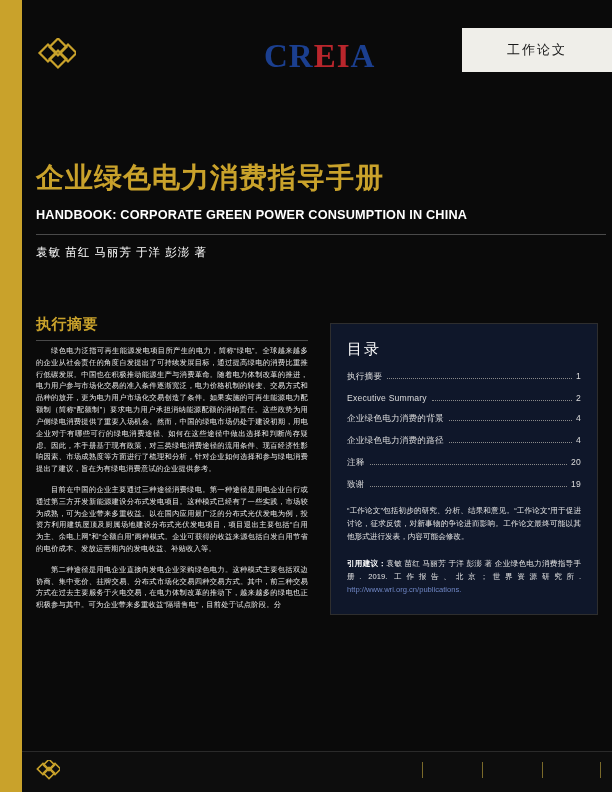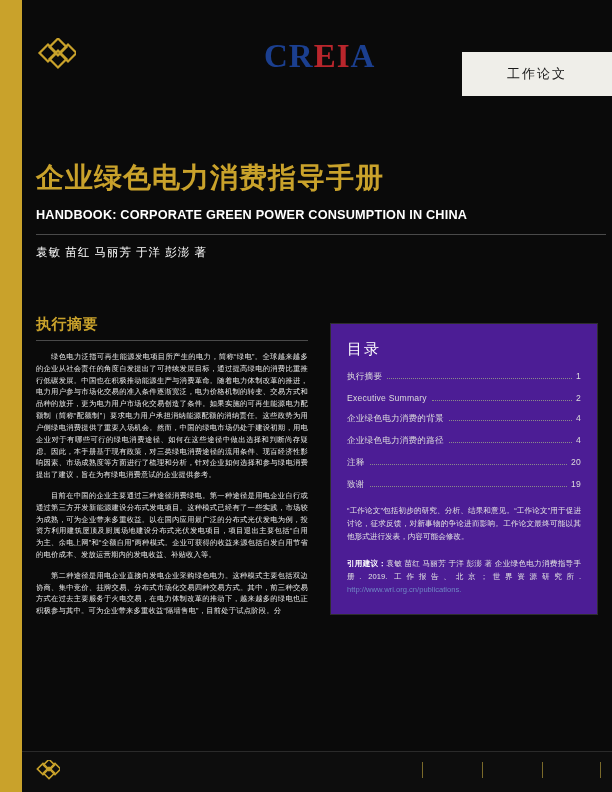--- a/index.html
+++ b/index.html
@@ -71,21 +71,20 @@
     top: 28px;
     width: 150px;
     height: 44px;
     background: #efeee9;
     color: #1a1a1a;
     font-size: 13px;
     letter-spacing: 2px;
     display: flex;
     align-items: center;
     justify-content: center;
-    margin-top: 24px;
   }
 
   
   .title-area {
     margin-top: 70px;
     padding-left: 14px;
     padding-right: 6px;
   }
   .doc-title {
     color: #c9a22b;
@@ -143,30 +142,30 @@
     width: 100%;
   }
   .para {
     color: #e8e8e8;
     font-size: 7.3px;
     line-height: 1.62;
     text-align: justify;
     margin-top: 9px;
     letter-spacing: 0.2px;
   }
-  .para.first { margin-top: 10px; }
+  .para.first { margin-top: 4px; }
   .indent { display: inline-block; width: 15px; }
 
   
   .toc-card {
     position: absolute;
     right: 0;
     top: 8px;
     width: 268px;
-    background: #4c1d95;
+    background: #0f172a;
     border: 1px solid #2e2e2e;
     padding: 16px 16px 18px 16px;
     box-sizing: border-box;
   }
   .toc-title {
     color: #ffffff;
     font-size: 15px;
     letter-spacing: 2px;
     margin-bottom: 12px;
   }

